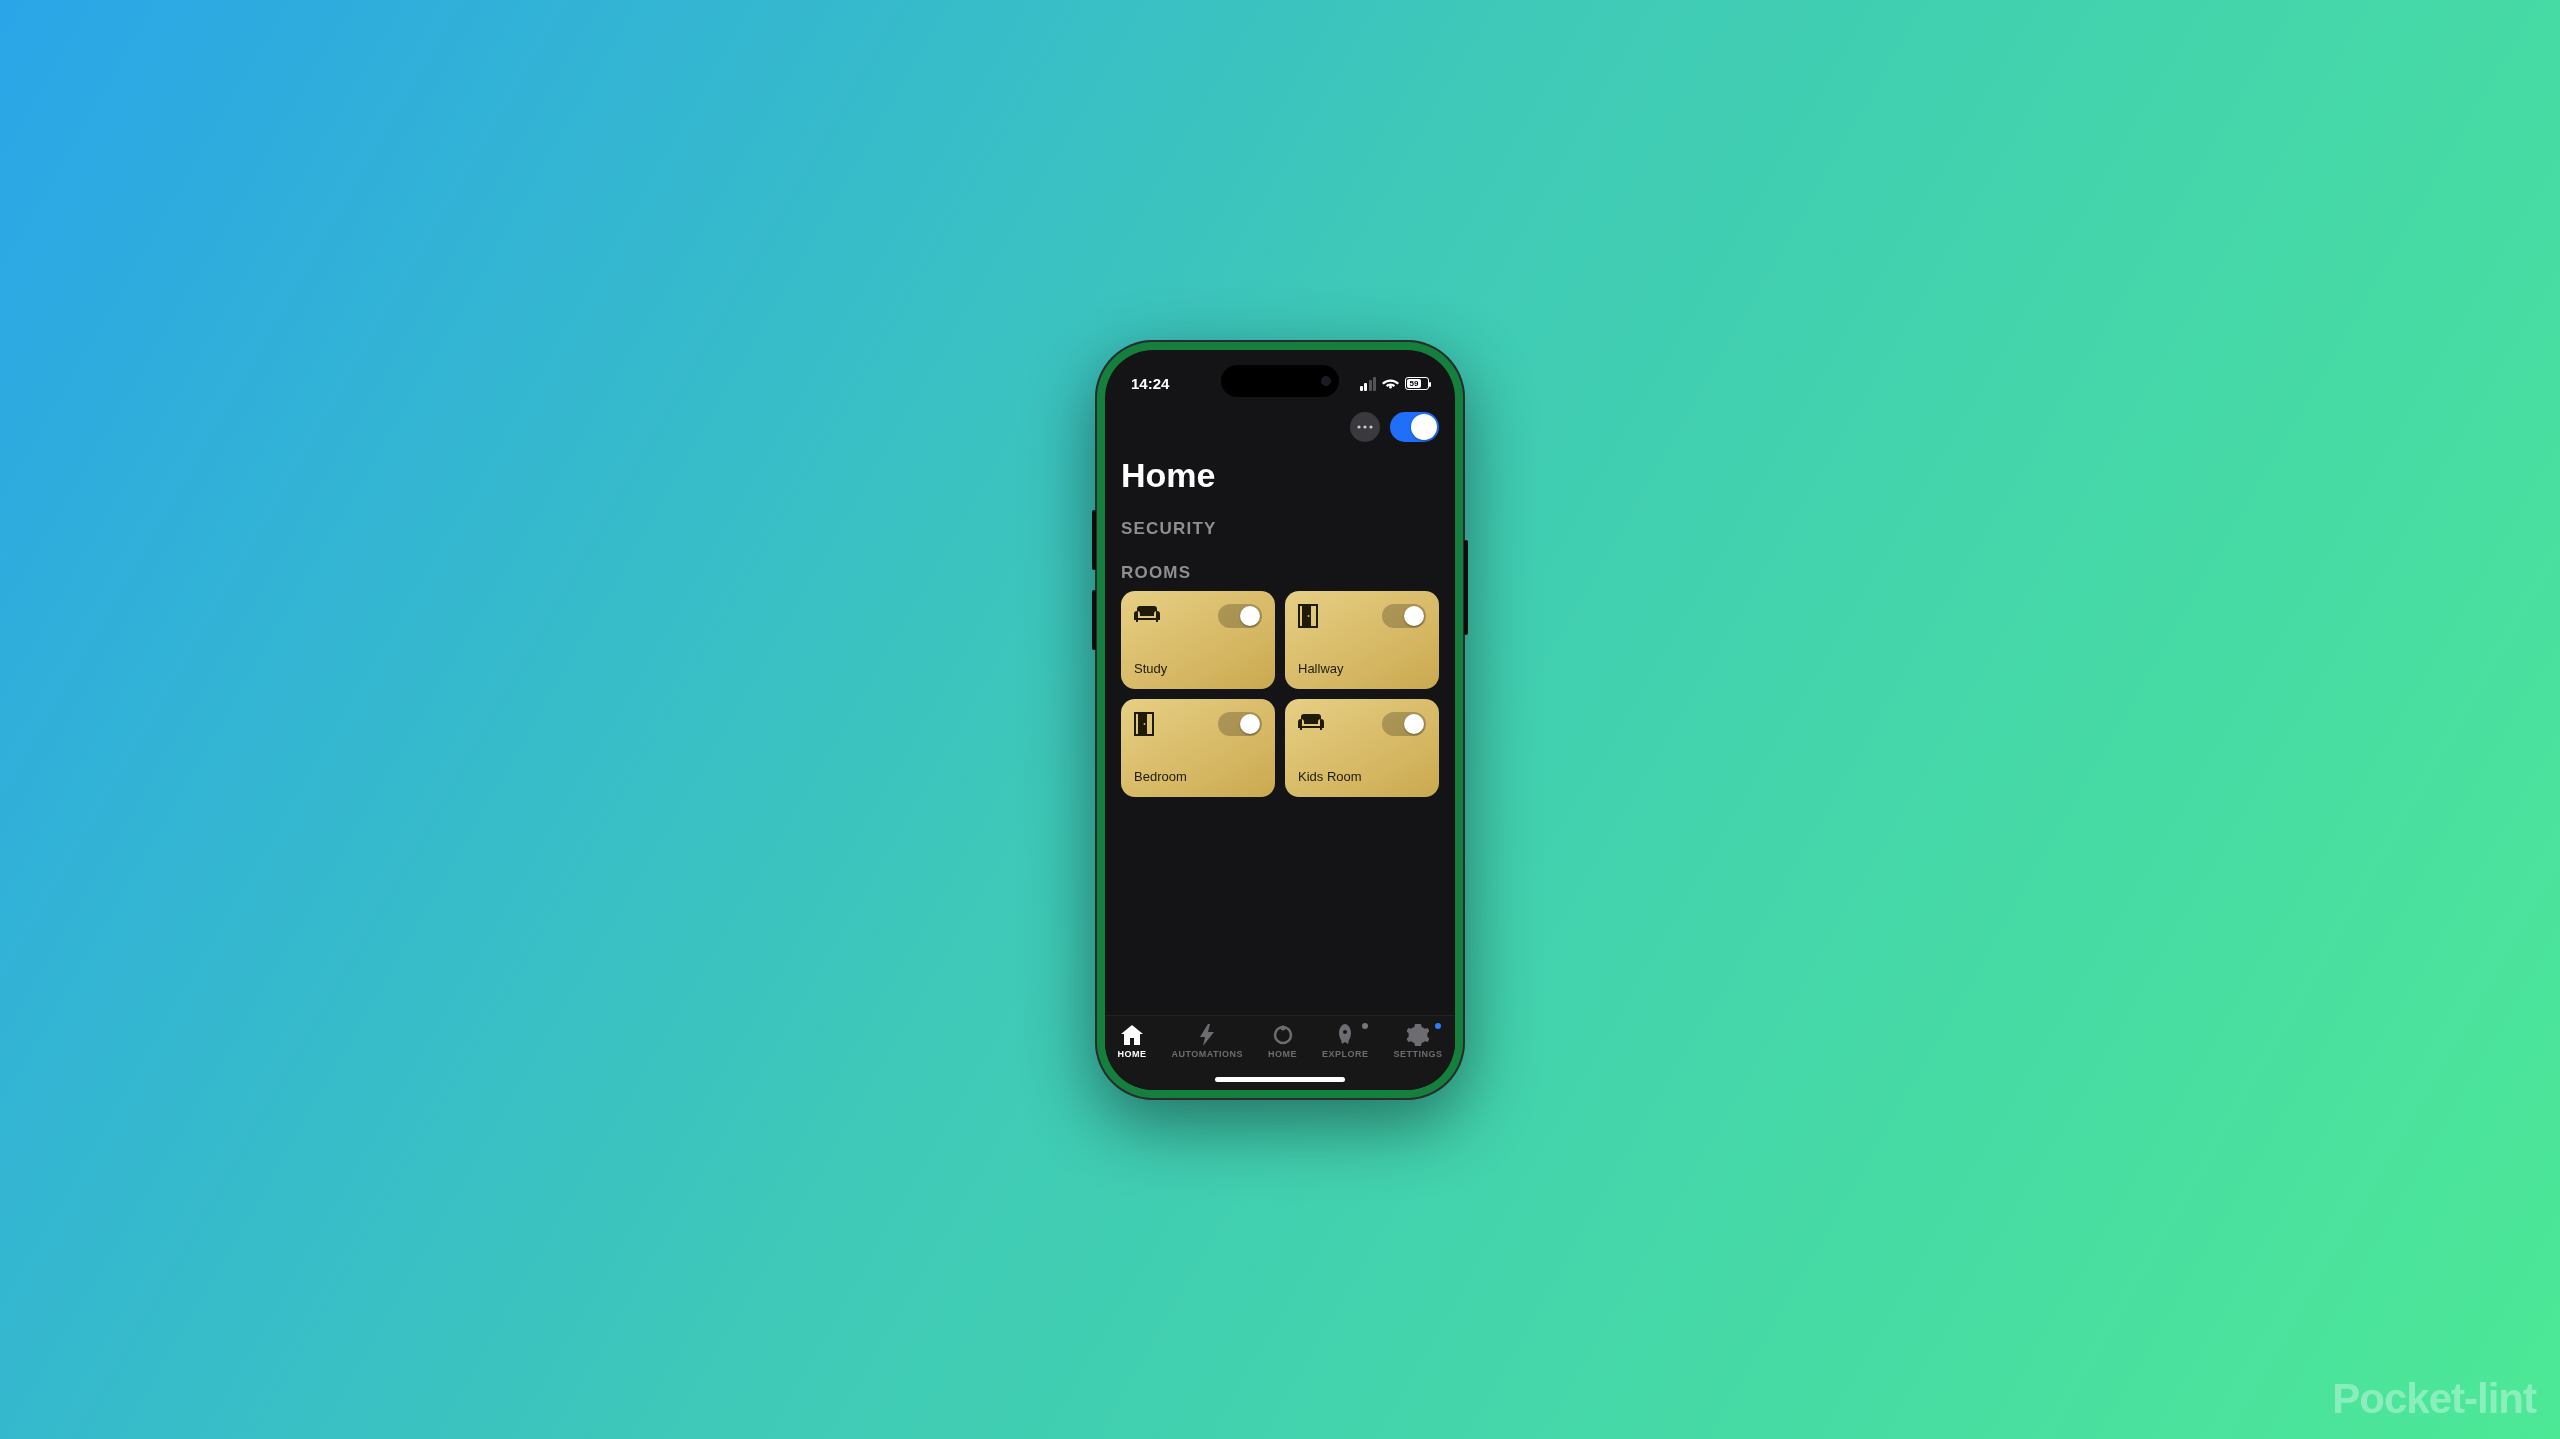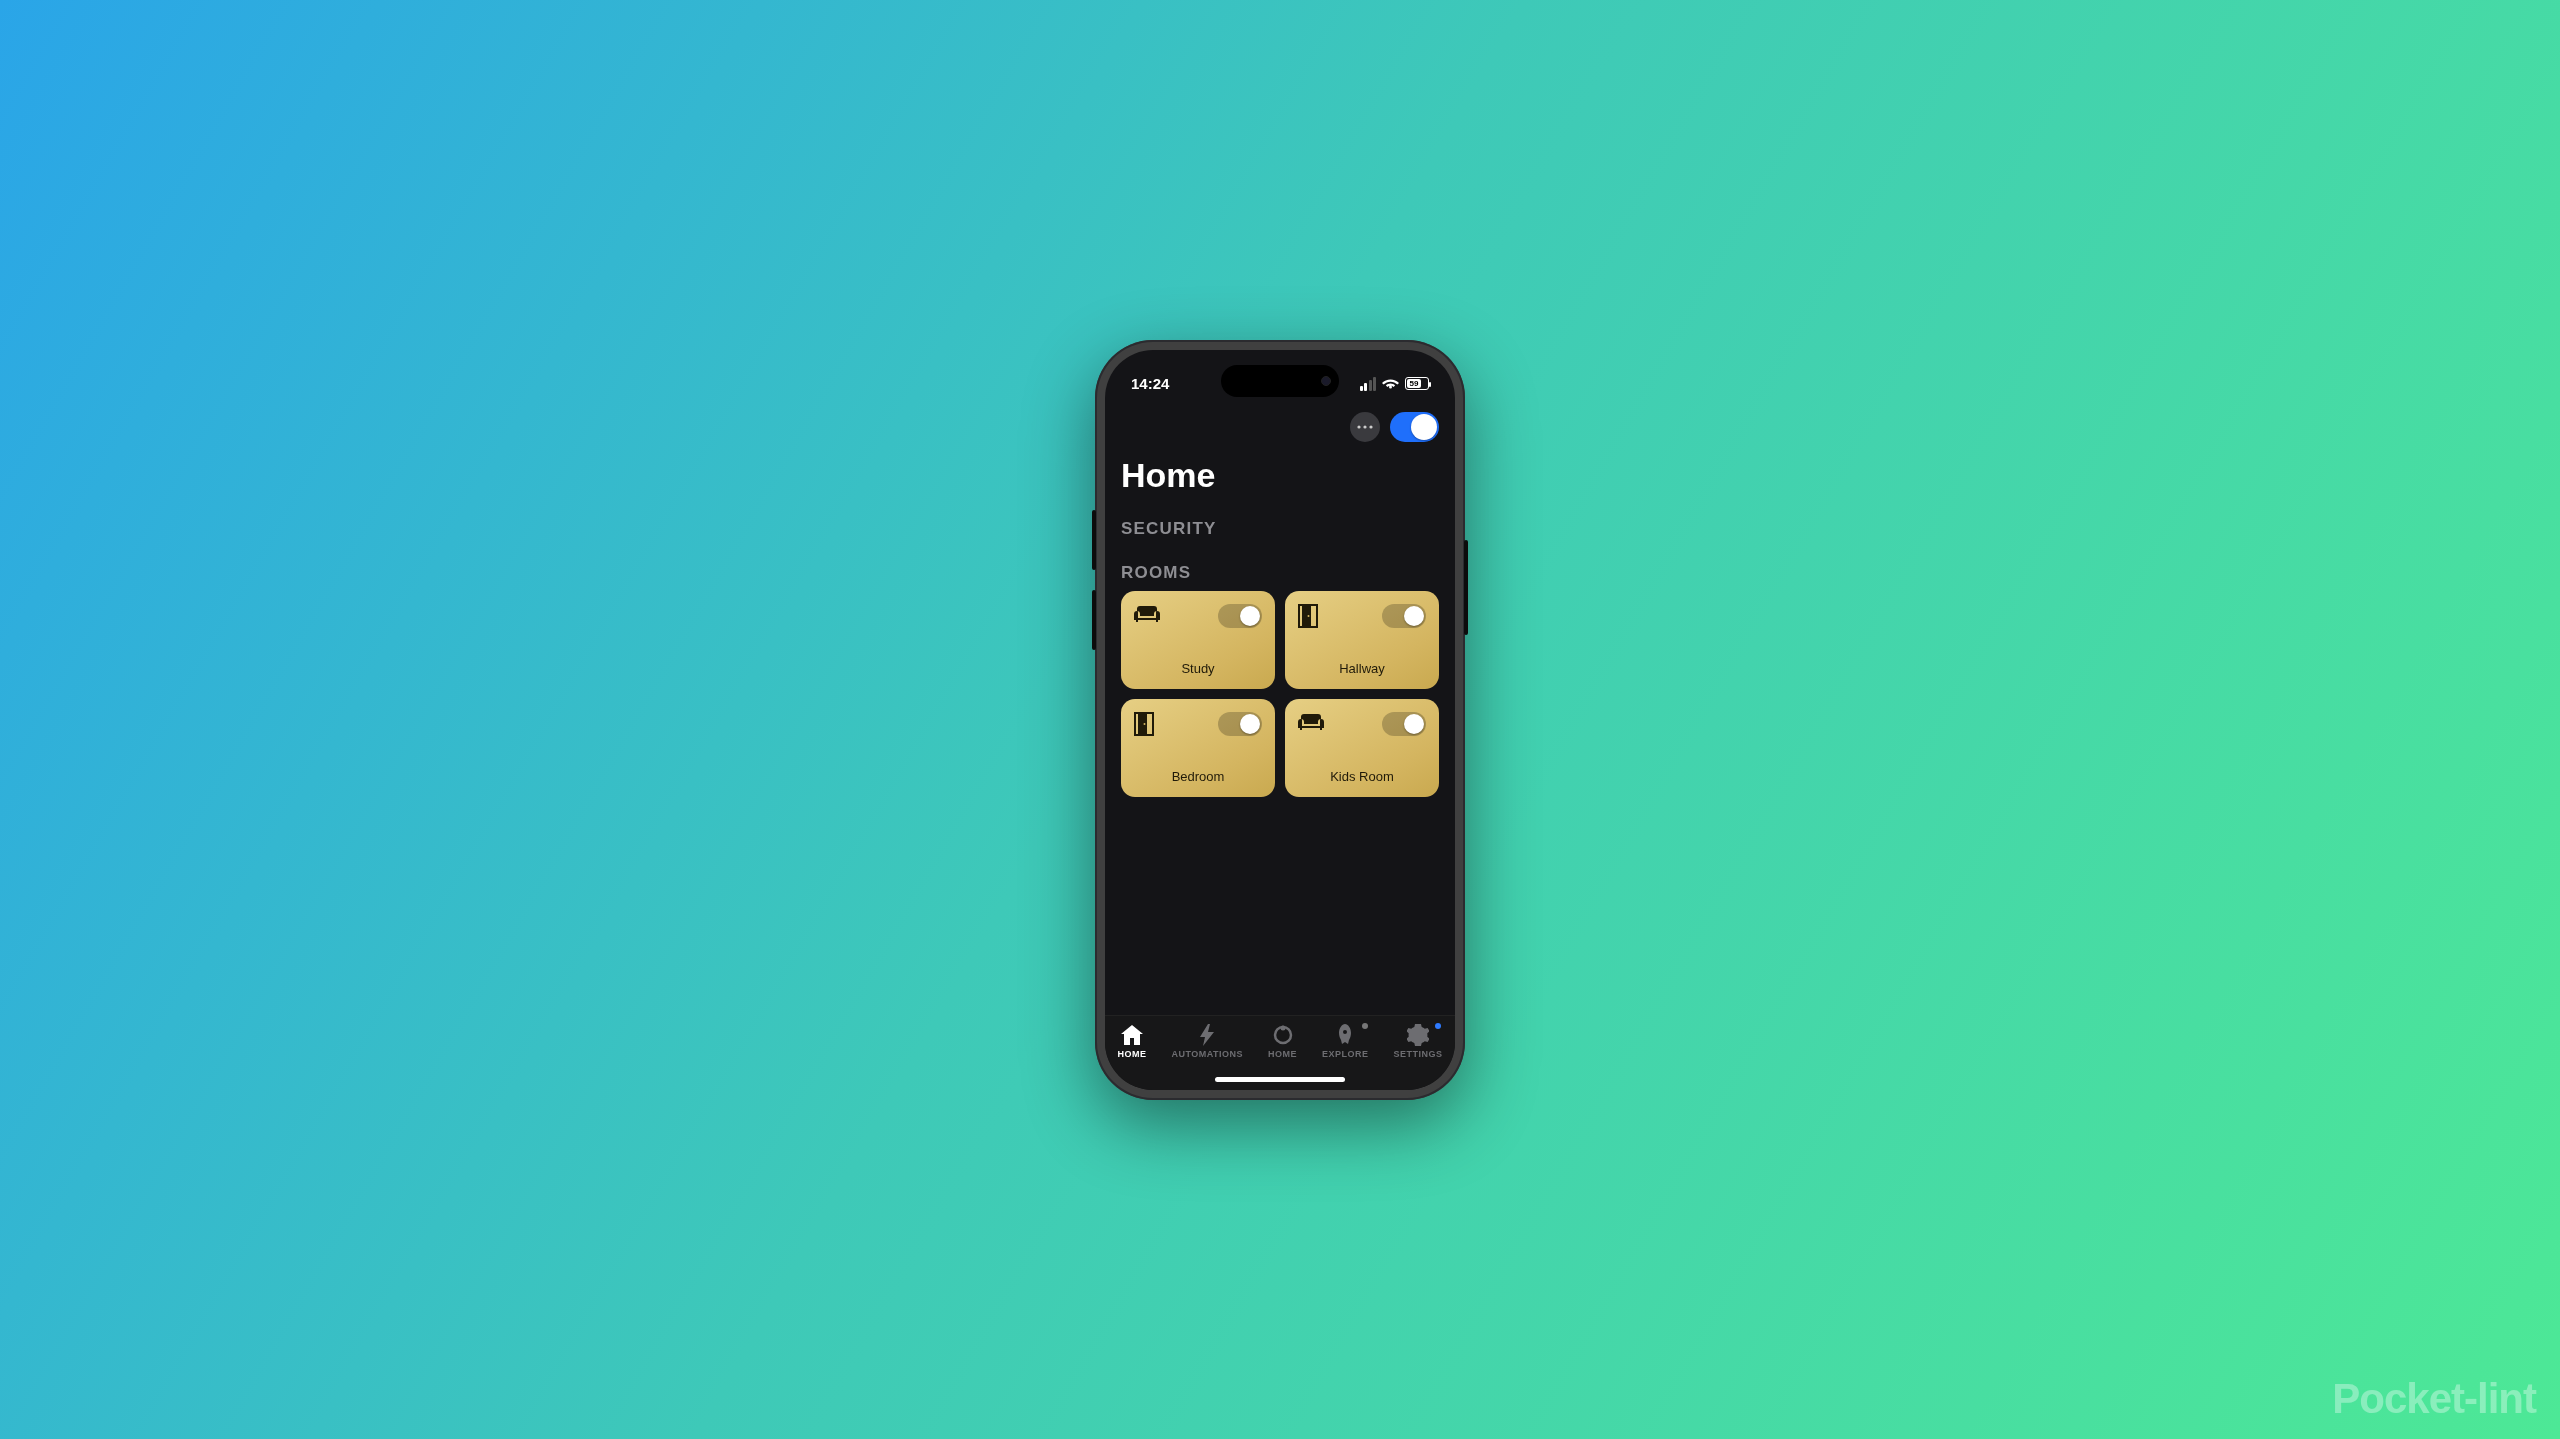--- a/index.html
+++ b/index.html
@@ -21,21 +21,21 @@
       font-size: 42px;
       font-weight: 700;
       color: rgba(255,255,255,0.35);
       letter-spacing: -1px;
       user-select: none;
     }
     
     .phone {
       width: 370px;
       height: 760px;
-      background: #404040;
+      background: #15803d;
       border-radius: 58px;
       box-shadow: 0 24px 70px rgba(0,0,0,0.45), inset 0 0 0 2px #2b2b2f;
       padding: 10px;
       position: relative;
       transform: scale(1.0);
     }
     .phone::before, .phone::after {
       content:"";
       position:absolute;
       background:#0c0c0c;
@@ -114,21 +114,21 @@
       margin-top:8px;background:#2c2c2e;border-radius:14px;padding:13px 14px;display:flex;align-items:center;gap:13px;
     }
     .secicon{width:28px;height:28px;border-radius:8px;display:flex;align-items:center;justify-content:center;}
     .sectxt{flex:1}
     .sectxt .t1{color:#fff;font-size:16px;font-weight:500;}
     .sectxt .t2{color:#9a9a9e;font-size:12px;margin-top:1px;}
     .secact{width:34px;height:34px;border-radius:50%;background:#4a4a4d;display:flex;align-items:center;justify-content:center;cursor:pointer;}
     
     .rooms{margin-top:8px;display:grid;grid-template-columns:1fr 1fr;gap:10px;}
     .roomcard{
-      border-radius:14px;padding:13px;height:98px;display:flex;flex-direction:column;justify-content:space-between;position:relative;cursor:pointer;text-align:center;
+      border-radius:14px;padding:13px;height:98px;display:flex;flex-direction:column;justify-content:space-between;position:relative;cursor:pointer;
     }
     .roomcard.on{background:linear-gradient(150deg,#e6cf84 0%,#d4b560 70%,#c9a94f 100%);color:#201a09;}
     .roomcard.off{background:#2c2c2e;color:#e7e7ea;}
     .roomtop{display:flex;justify-content:space-between;align-items:flex-start;}
     .roomicon{width:24px;height:24px;}
     .rname{font-size:13px;font-weight:500;}
     .rtoggle{width:44px;height:24px;border-radius:14px;position:relative;cursor:pointer;}
     .rtoggle.on{background:rgba(0,0,0,0.22);}
     .rtoggle.off{background:#48484b;}
     .rtoggle .k{position:absolute;width:20px;height:20px;background:#fff;border-radius:50%;top:2px;box-shadow:0 1px 2px rgba(0,0,0,.35);}

